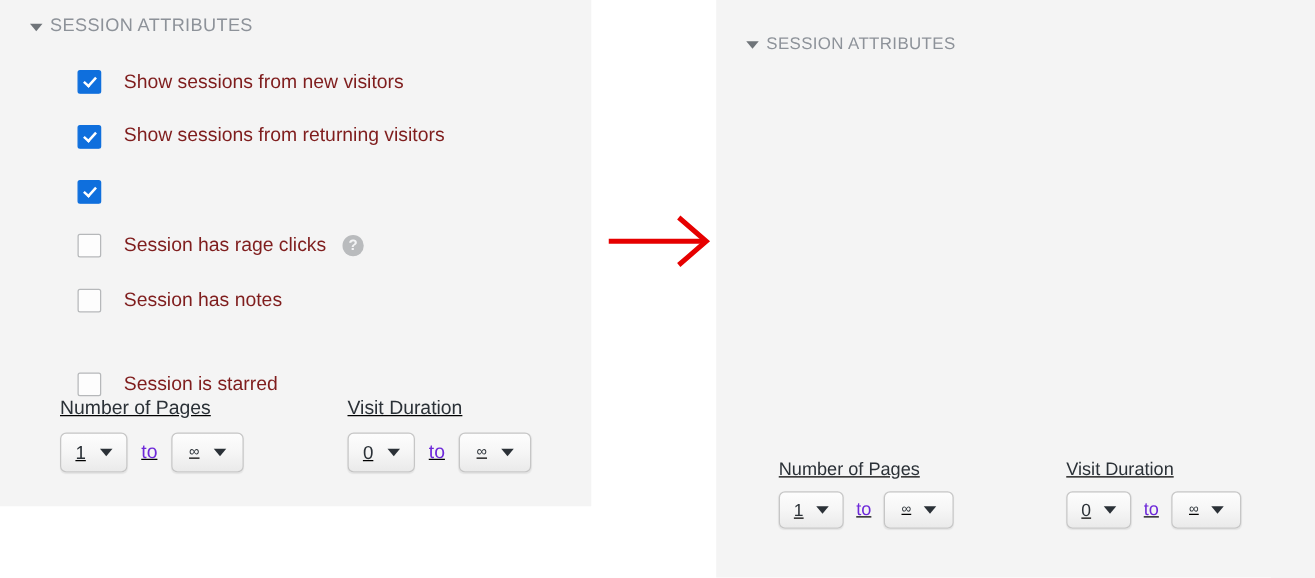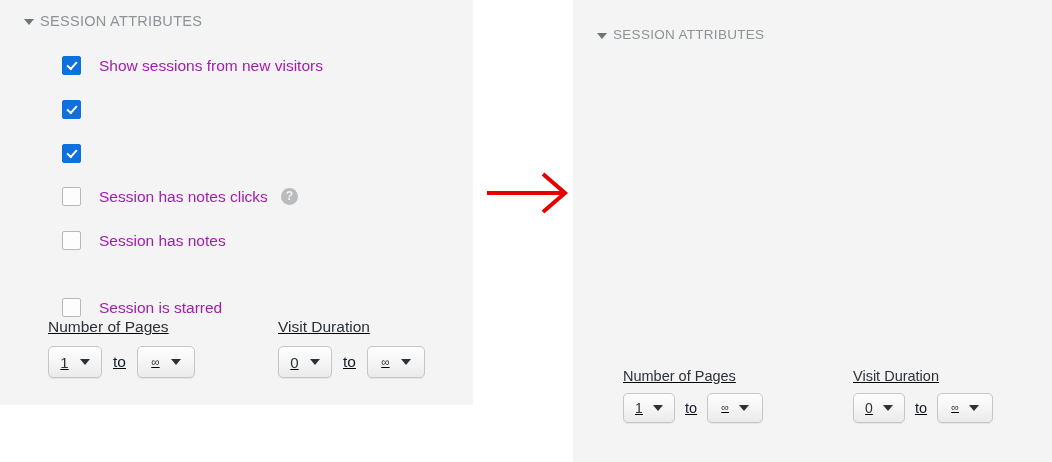--- a/index.html
+++ b/index.html
@@ -30,21 +30,21 @@
   .cb{
     box-sizing:border-box;border:1px solid #b6b8ba;background:#fdfdfd;border-radius:2px;
     flex:0 0 auto;position:relative;
   }
   .cb.checked{background:#0f6fdd;border-color:#0f6fdd;}
   .cb.checked::after{
     content:"";position:absolute;left:50%;top:47%;
     width:4px;height:8px;border:solid #fff;border-width:0 2px 2px 0;
     transform:translate(-50%,-55%) rotate(42deg);
   }
-  .lbl{color:#a21caf;}
+  .lbl{color:#7f1d1d;}
   .help{
     display:inline-block;border-radius:50%;background:#b9bbbd;color:#f3f4f5;
     text-align:center;font-weight:bold;flex:0 0 auto;
   }
 
   #panel-left .row{left:62px;}
   #panel-left .cb{width:19px;height:19px;}
   #panel-left .lbl{font-size:15.5px;margin-left:18px;}
   #panel-left .help{width:17px;height:17px;line-height:17px;font-size:12px;margin-left:13px;}
 
@@ -56,21 +56,21 @@
     box-sizing:border-box;display:inline-flex;align-items:center;justify-content:center;
     background:linear-gradient(180deg,#fdfdfd 0%,#f6f6f6 48%,#eaeaea 100%);
     border:1px solid #c6c6c6;border-radius:5px;color:#2b3137;
     box-shadow:0 1px 1px rgba(0,0,0,.07);white-space:nowrap;
   }
   .ddl .val{display:inline-block;}
   .caret{
     width:0;height:0;border-left:5px solid transparent;border-right:5px solid transparent;
     border-top:6px solid #2b3137;display:inline-block;
   }
-  .to{color:#0f172a;}
+  .to{color:#6d28d9;}
 
   #panel-left .range-title{font-size:15.5px;}
   #panel-left .ddl{height:32px;padding:0 9px;font-size:15px;gap:11px;}
   #panel-left .to{font-size:15.5px;margin:0 11px;}
   #panel-left .ddl.w-sm{min-width:54px;}
   #panel-left .ddl.w-inf{min-width:58px;}
 
   #panel-right .range-title{font-size:14.5px;}
   #panel-right .ddl{height:30px;padding:0 9px;font-size:14px;gap:10px;}
   #panel-right .to{font-size:14.5px;margin:0 10px;}
@@ -93,31 +93,32 @@
       <div class="row" style="top: 56px;">
         <span style="position: relative; display: inline-flex;">
           <span class="cb checked"></span>
         </span>
         <span class="lbl">Show sessions from new visitors</span>
       </div>
       <div class="row" style="top: 99.8px;">
         <span style="position: relative; display: inline-flex;">
           <span class="cb checked"></span>
         </span>
+        <span class="lbl">Show sessions from returning visitors</span>
       </div>
       <div class="row" style="top: 143.6px;">
         <span style="position: relative; display: inline-flex;">
           <span class="cb checked"></span>
         </span>
       </div>
       <div class="row" style="top: 187.4px;">
         <span style="position: relative; display: inline-flex;">
           <span class="cb"></span>
         </span>
-        <span class="lbl">Session has notes clicks</span>
+        <span class="lbl">Session has rage clicks</span>
         <span class="help">?</span>
       </div>
       <div class="row" style="top: 231.2px;">
         <span style="position: relative; display: inline-flex;">
           <span class="cb"></span>
         </span>
         <span class="lbl">Session has notes</span>
       </div>
       <div class="row" style="top: 275px; margin-top: 23px;">
         <span style="position: relative; display: inline-flex;">

